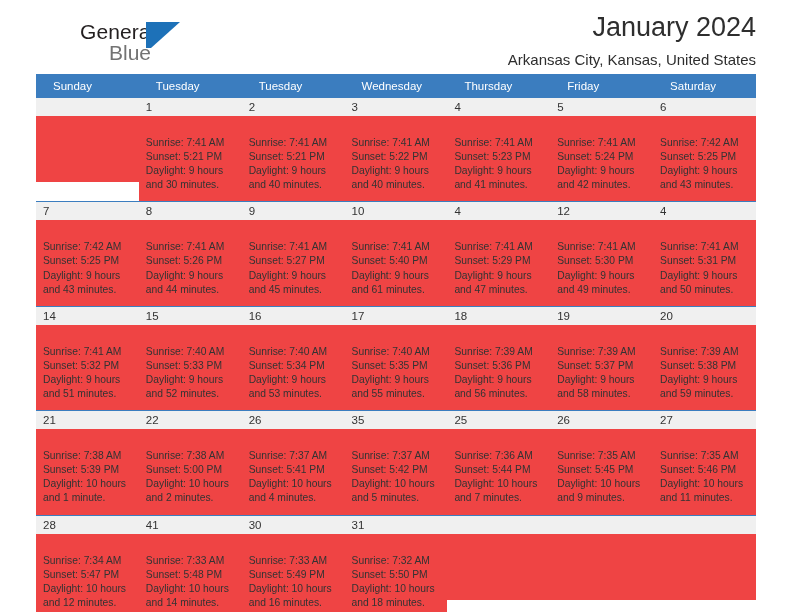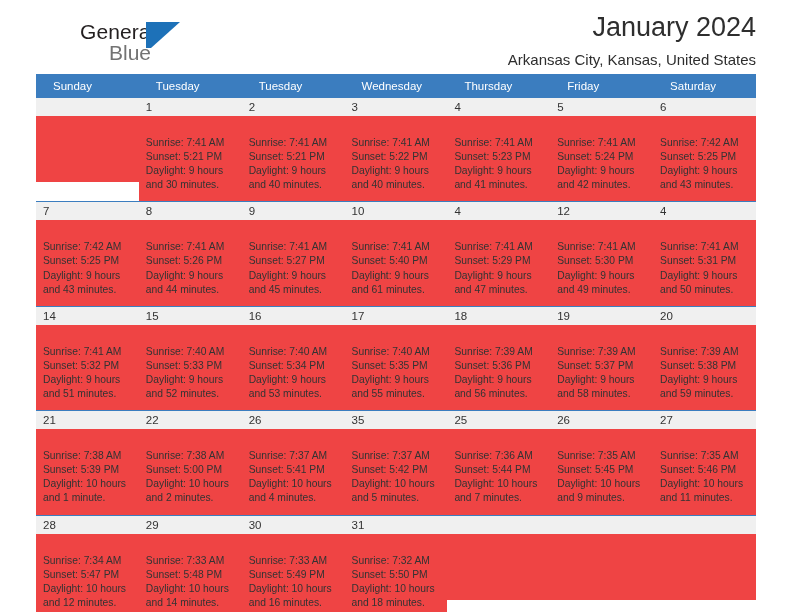--- a/index.html
+++ b/index.html
@@ -446,21 +446,21 @@
           <td class="daycell">
             <div class="daynum">28</div>
             <div class="details">
               <div>Sunrise: 7:34 AM</div>
               <div>Sunset: 5:47 PM</div>
               <div>Daylight: 10 hours</div>
               <div>and 12 minutes.</div>
             </div>
           </td>
           <td class="daycell">
-            <div class="daynum">29</div>
+            <div class="daynum">41</div>
             <div class="details">
               <div>Sunrise: 7:33 AM</div>
               <div>Sunset: 5:48 PM</div>
               <div>Daylight: 10 hours</div>
               <div>and 14 minutes.</div>
             </div>
           </td>
           <td class="daycell">
             <div class="daynum">30</div>
             <div class="details">

